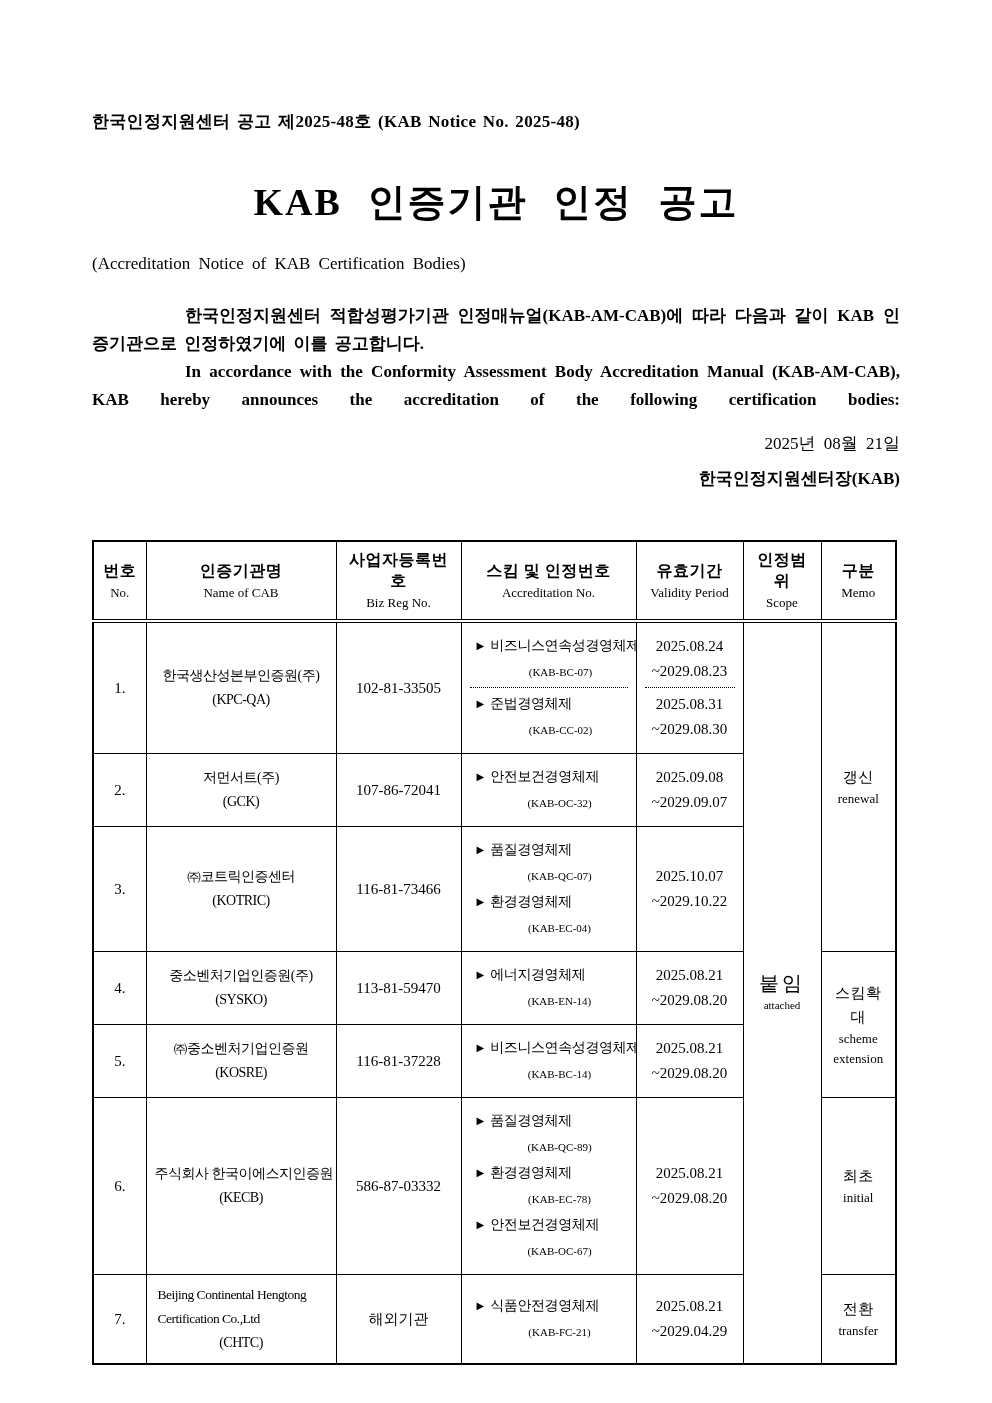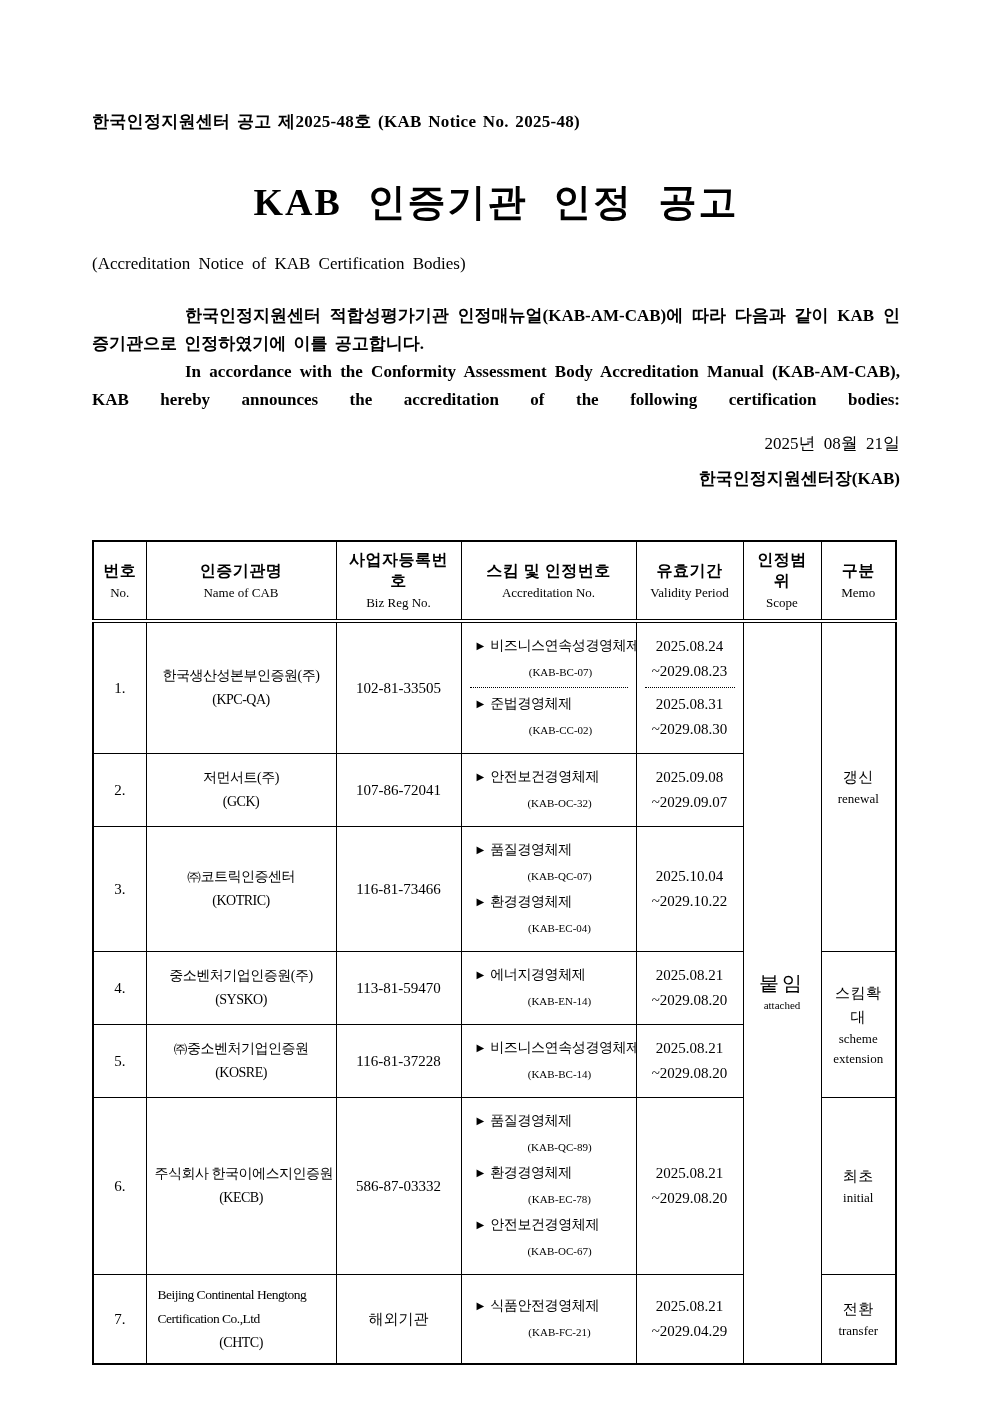--- a/index.html
+++ b/index.html
@@ -226,21 +226,21 @@
             <div class="scheme-entry">
               <div class="s-line1">
                   <span class="marker">▶</span>
                   <span class="s-name">환경경영체제</span>
                 </div>
               <div class="s-code">(KAB-EC-04)</div>
             </div>
           </div>
         </td>
         <td class="validity-cell">
-          <div class="v-line">2025.10.04</div>
+          <div class="v-line">2025.10.07</div>
           <div class="v-line">~2029.10.22</div>
         </td>
       </tr>
 
       <tr class="r4">
         <td class="cell-no">4.</td>
         <td class="cell-name">
           <div class="name-line">중소벤처기업인증원(주)</div>
           <div class="name-line">(SYSKO)</div>
         </td>

